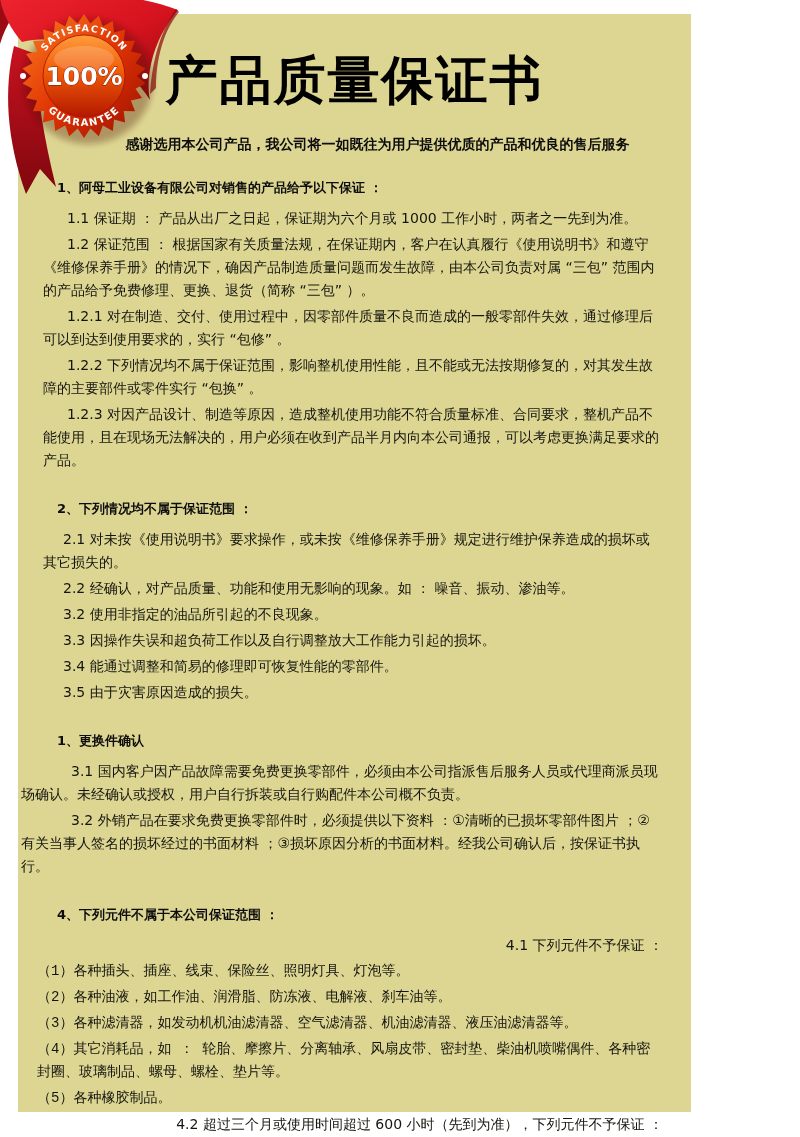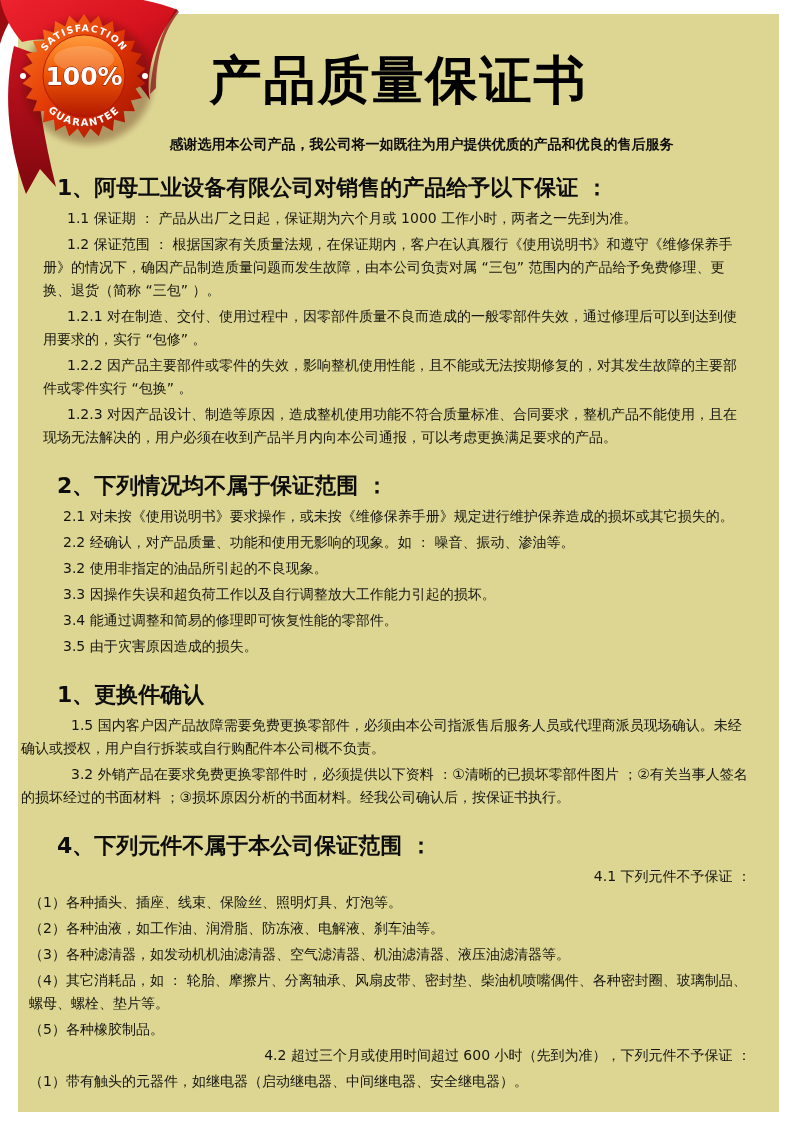--- a/index.html
+++ b/index.html
@@ -1,76 +1,76 @@
 <!DOCTYPE html>
 <html><head>
 <meta charset="utf-8">
 <style>
   html,body { margin:0; padding:0; background:#ffffff; }
   body { width:800px; height:1137px; position:relative; overflow:hidden;
          font-family:"DejaVu Sans", sans-serif; color:#151510; }
 
-  .panel { position:absolute; left:18px; top:14px; width:761px; height:1098px;
+  .panel { position:absolute; left:18px; top:14px; width:673px; height:1098px;
            background:#ddd692; }
 
   .badge-wrap { position:absolute; left:-2px; top:-4px; width:202px; height:214px; z-index:3; }
 
   .header { position:relative; text-align:center; padding-top:36px; }
   .title  { font-size:52px; line-height:60px; font-weight:800; letter-spacing:2px;
             margin:0; color:#000; }
   .subtitle { font-size:14px; font-weight:700; margin:26px 0 0 0;
               padding-left:58px; padding-right:12px; white-space:nowrap;
               color:#0d0d0d; }
 
   .content { padding:22px 28px 0 3px; }
   .sec { margin-top:25px; }
   .sec:first-child { margin-top:0; }
-  .sec-h { font-size:22px; line-height:24px; font-weight:700; margin:0 0 7px 36px; color:#0d0d0d; }
+  .sec-h { font-size:13px; line-height:24px; font-weight:700; margin:0 0 7px 36px; color:#0d0d0d; }
 
   .p { font-size:14px; line-height:23px; margin:0 0 3px 0; font-weight:500; }
   .p.s1 { margin-left:22px; text-indent:24px; }
   .p.s2 { margin-left:22px; text-indent:20px; }
   .p.s3 { margin-left:0;   text-indent:50px; }
   .p.n4 { margin-left:22px; text-indent:14px;text-align:right; }
-  .p.paren { margin-left:8px; text-indent:0; }
+  .p.paren { margin-left:16px; text-indent:0;font-family:Liberation Mono, monospace; }
 </style>
 </head>
 <body>
 
 <div class="panel">
 
   <div class="header">
     <h1 class="title">产品质量保证书</h1>
     <div class="subtitle">感谢选用本公司产品，我公司将一如既往为用户提供优质的产品和优良的售后服务</div>
   </div>
 
   <div class="content">
 
     <div class="sec">
       <h2 class="sec-h">1、阿母工业设备有限公司对销售的产品给予以下保证 ：</h2>
       <p class="p s1">1.1 保证期 ： 产品从出厂之日起，保证期为六个月或 1000 工作小时，两者之一先到为准。</p>
       <p class="p s1">1.2 保证范围 ： 根据国家有关质量法规，在保证期内，客户在认真履行《使用说明书》和遵守《维修保养手册》的情况下，确因产品制造质量问题而发生故障，由本公司负责对属 “三包” 范围内的产品给予免费修理、更换、退货（简称 “三包” ）。</p>
       <p class="p s1">1.2.1 对在制造、交付、使用过程中，因零部件质量不良而造成的一般零部件失效，通过修理后可以到达到使用要求的，实行 “包修” 。</p>
-      <p class="p s1">1.2.2 因产品主要部件或零件的失效，影响整机使用性能，且不能或无法按期修复的，对其发生故障的主要部件或零件实行 “包换” 。</p>
+      <p class="p s1">1.2.2 下列情况均不属于保证范围，影响整机使用性能，且不能或无法按期修复的，对其发生故障的主要部件或零件实行 “包换” 。</p>
       <p class="p s1">1.2.3 对因产品设计、制造等原因，造成整机使用功能不符合质量标准、合同要求，整机产品不能使用，且在现场无法解决的，用户必须在收到产品半月内向本公司通报，可以考虑更换满足要求的产品。</p>
     </div>
 
     <div class="sec">
       <h2 class="sec-h">2、下列情况均不属于保证范围 ：</h2>
       <p class="p s2">2.1 对未按《使用说明书》要求操作，或未按《维修保养手册》规定进行维护保养造成的损坏或其它损失的。</p>
       <p class="p s2">2.2 经确认，对产品质量、功能和使用无影响的现象。如 ： 噪音、振动、渗油等。</p>
       <p class="p s2">3.2 使用非指定的油品所引起的不良现象。</p>
       <p class="p s2">3.3 因操作失误和超负荷工作以及自行调整放大工作能力引起的损坏。</p>
       <p class="p s2">3.4 能通过调整和简易的修理即可恢复性能的零部件。</p>
       <p class="p s2">3.5  由于灾害原因造成的损失。</p>
     </div>
 
     <div class="sec">
       <h2 class="sec-h">1、更换件确认</h2>
-      <p class="p s3">1.5 国内客户因产品故障需要免费更换零部件，必须由本公司指派售后服务人员或代理商派员现场确认。未经确认或授权，用户自行拆装或自行购配件本公司概不负责。</p>
+      <p class="p s3">3.1 国内客户因产品故障需要免费更换零部件，必须由本公司指派售后服务人员或代理商派员现场确认。未经确认或授权，用户自行拆装或自行购配件本公司概不负责。</p>
       <p class="p s3">3.2 外销产品在要求免费更换零部件时，必须提供以下资料 ：①清晰的已损坏零部件图片 ；②有关当事人签名的损坏经过的书面材料 ；③损坏原因分析的书面材料。经我公司确认后，按保证书执行。</p>
     </div>
 
     <div class="sec">
       <h2 class="sec-h">4、下列元件不属于本公司保证范围 ：</h2>
       <p class="p n4">4.1 下列元件不予保证 ：</p>
       <p class="p paren">（1）各种插头、插座、线束、保险丝、照明灯具、灯泡等。</p>
       <p class="p paren">（2）各种油液，如工作油、润滑脂、防冻液、电解液、刹车油等。</p>
       <p class="p paren">（3）各种滤清器，如发动机机油滤清器、空气滤清器、机油滤清器、液压油滤清器等。</p>
       <p class="p paren">（4）其它消耗品，如 ： 轮胎、摩擦片、分离轴承、风扇皮带、密封垫、柴油机喷嘴偶件、各种密封圈、玻璃制品、螺母、螺栓、垫片等。</p>

